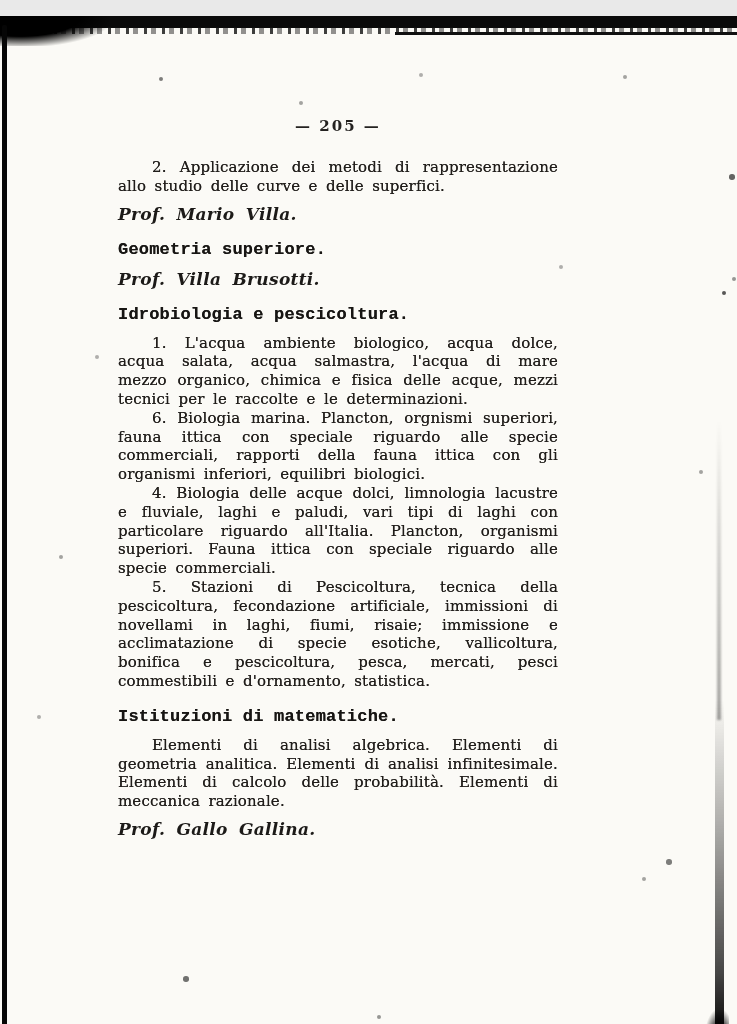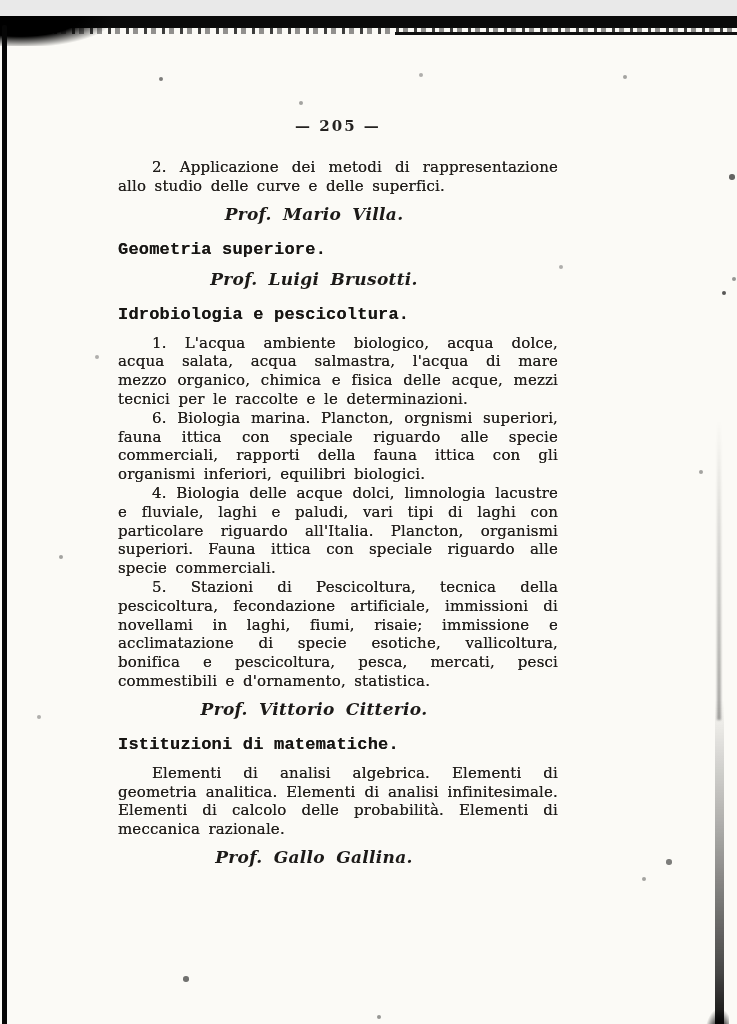--- a/index.html
+++ b/index.html
@@ -80,21 +80,21 @@
     text-indent: 34px; margin: 0; word-spacing: 3.5px; letter-spacing: .15px;
     text-shadow: 0 0 .4px rgba(20,18,16,.8);
   }
   h2.heading {
     font-size: 17px; font-weight: bold; margin: 16px 0 10px 0;
     letter-spacing: .2px; color: #171513;
     text-shadow: 0 0 .4px rgba(0,0,0,.7);
     font-family: Liberation Mono, monospace;
   }
   .signature {
-    text-align: center; padding-right: 48px; font-style: italic; font-weight: bold;
+    text-align: left; padding-right: 48px; font-style: italic; font-weight: bold;
     font-size: 17px; margin: 8px 0 5px 0; word-spacing: 5px; letter-spacing: .3px;
     color: #1c1a18;
   }
   section { margin: 0; }
 </style>
 </head>
 <body>
 
 <div class="scan-page">
 
@@ -114,30 +114,29 @@
 
     <div class="page-number">— 205 —</div>
 
     <section>
       <p class="body">2. Applicazione dei metodi di rappresentazione allo studio delle curve e delle superfici.</p>
       <div class="signature">Prof. Mario Villa.</div>
     </section>
 
     <section>
       <h2 class="heading">Geometria superiore.</h2>
-      <div class="signature">Prof. Luigi Brusotti.</div>
+      <div class="signature">Prof. Villa Brusotti.</div>
     </section>
 
     <section>
       <h2 class="heading">Idrobiologia e pescicoltura.</h2>
       <p class="body">1. L'acqua ambiente biologico, acqua dolce, acqua salata, acqua salmastra, l'acqua di mare mezzo organico, chimica e fisica delle acque, mezzi tecnici per le raccolte e le determinazioni.</p>
       <p class="body">6. Biologia marina. Plancton, orgnismi superiori, fauna ittica con speciale riguardo alle specie commerciali, rapporti della fauna ittica con gli organismi inferiori, equilibri biologici.</p>
       <p class="body">4. Biologia delle acque dolci, limnologia lacustre e fluviale, laghi e paludi, vari tipi di laghi con particolare riguardo all'Italia. Plancton, organismi superiori. Fauna ittica con speciale riguardo alle specie commerciali.</p>
       <p class="body">5. Stazioni di Pescicoltura, tecnica della pescicoltura, fecondazione artificiale, immissioni di novellami in laghi, fiumi, risaie; immissione e acclimatazione di specie esotiche, vallicoltura, bonifica e pescicoltura, pesca, mercati, pesci commestibili e d'ornamento, statistica.</p>
-      <div class="signature">Prof. Vittorio Citterio.</div>
     </section>
 
     <section>
       <h2 class="heading">Istituzioni di matematiche.</h2>
       <p class="body">Elementi di analisi algebrica. Elementi di geometria analitica. Elementi di analisi infinitesimale. Elementi di calcolo delle probabilità. Elementi di meccanica razionale.</p>
       <div class="signature">Prof. Gallo Gallina.</div>
     </section>
 
   </div>
 </div>

